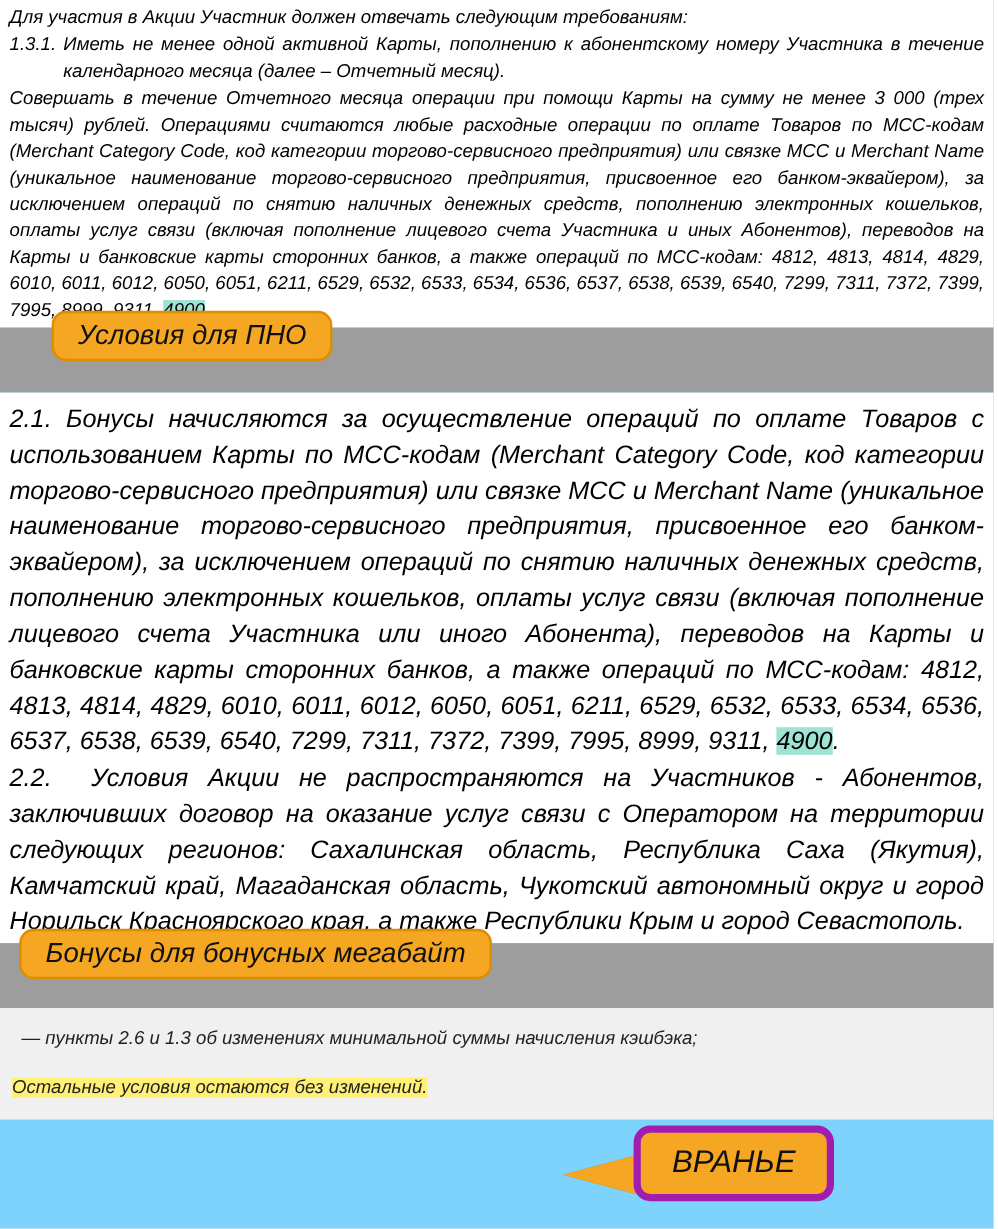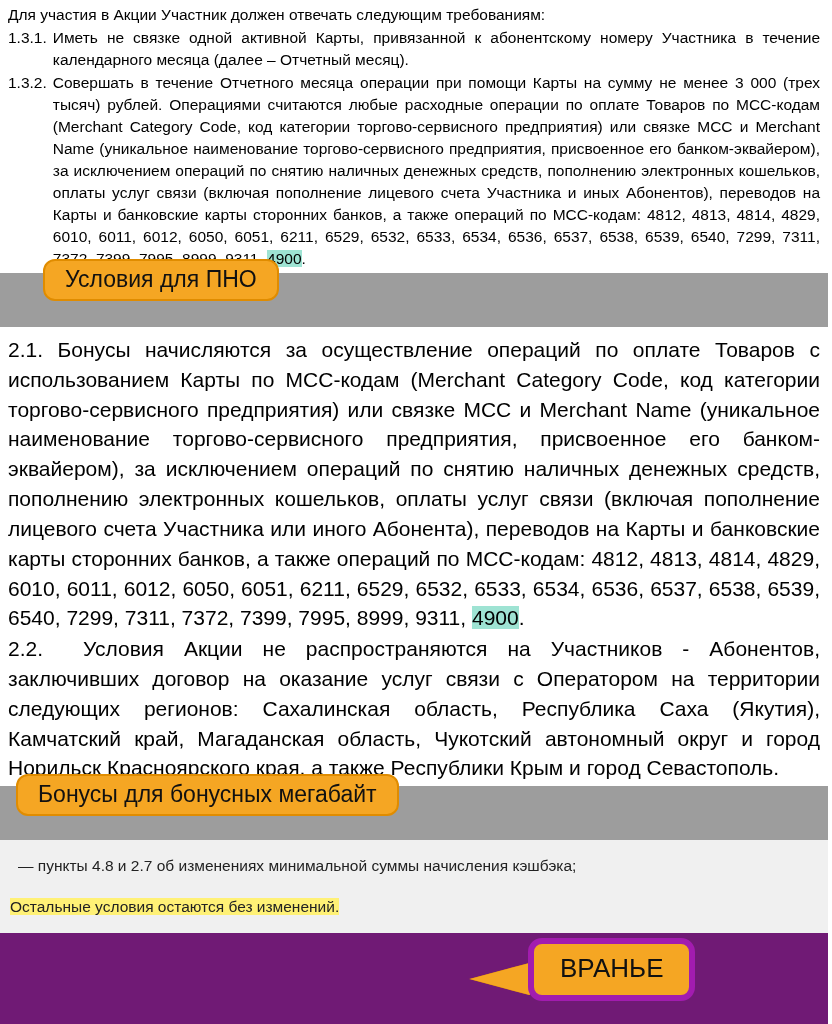--- a/index.html
+++ b/index.html
@@ -9,21 +9,22 @@
     width: 832px;
     height: 1024px;
     background: #ffffff;
     font-family: "Liberation Sans", sans-serif;
   }
   #page {
     position: relative;
     width: 828px;
     height: 1024px;
     overflow: hidden;
-    background: #701a75;
+    background: #7dd3fc;
+    font-style: italic;
   }
 
   
   .doc-block {
     background: #ffffff;
     padding: 4px 8px 2px 8px;
   }
   .doc-lead {
     font-size: 15.5px;
     color: #000;
@@ -124,44 +125,43 @@
 </head>
 <body>
 
 <div id="page">
 
   <div class="doc-block">
     <p class="doc-lead">Для участия в Акции Участник должен отвечать следующим требованиям:</p>
 
     <div class="clause">
       <span class="num">1.3.1.</span>
-      <span class="body">Иметь не связке одной активной Карты, привязанной к абонентскому номеру Участника в течение календарного месяца (далее – Отчетный месяц).</span>
+      <span class="body">Иметь не менее одной активной Карты, пополнению к абонентскому номеру Участника в течение календарного месяца (далее – Отчетный месяц).</span>
     </div>
 
     <div class="clause">
-      <span class="num">1.3.2.</span>
       <span class="body"><span>Совершать в течение Отчетного месяца операции при помощи Карты на сумму не менее 3 000 (трех тысяч) рублей. Операциями считаются любые расходные операции по оплате Товаров по МСС-кодам (Merchant Category Code, код категории торгово-сервисного предприятия) или связке МСС и Merchant Name (уникальное наименование  торгово-сервисного предприятия, присвоенное его банком-эквайером), за исключением операций по снятию наличных денежных средств, пополнению электронных кошельков, оплаты услуг связи (включая пополнение лицевого счета Участника и иных Абонентов), переводов на Карты и банковские карты сторонних банков, а также операций по МСС-кодам: 4812, 4813, 4814, 4829, 6010, 6011, 6012, 6050, 6051, 6211, 6529, 6532, 6533, 6534, 6536, 6537, 6538, 6539, 6540, 7299, 7311, 7372, 7399, 7995, 8999, 9311,</span> <span class="hl">4900</span><span>.</span></span>
     </div>
   </div>
 
   <div class="grey-band band-1">
     <div class="callout" style="left:16px; top:-14px;margin-left:27px;">Условия для ПНО</div>
   </div>
 
   <div class="doc-block" style="padding-top:8px;">
     <p class="para"><span class="num">2.1.</span> <span>Бонусы начисляются за осуществление операций по оплате        Товаров с использованием Карты по МСС-кодам (Merchant Category Code, код категории торгово-сервисного предприятия) или связке МСС и Merchant Name (уникальное наименование торгово-сервисного предприятия, присвоенное его банком-эквайером), за исключением операций по снятию наличных денежных средств, пополнению электронных кошельков, оплаты услуг связи (включая пополнение лицевого счета Участника или иного Абонента), переводов на Карты и банковские карты сторонних банков, а также операций по МСС-кодам: 4812, 4813, 4814, 4829, 6010, 6011, 6012, 6050, 6051, 6211, 6529, 6532, 6533, 6534, 6536, 6537, 6538, 6539, 6540, 7299, 7311, 7372, 7399, 7995, 8999, 9311,</span> <span class="hl">4900</span><span>.</span></p>
 
     <p class="para"><span class="num">2.2.</span>&nbsp; <span>Условия Акции не распространяются на Участников - Абонентов, заключивших договор на оказание услуг связи с Оператором на территории следующих регионов: Сахалинская область, Республика Саха (Якутия), Камчатский край, Магаданская область, Чукотский автономный округ и город Норильск Красноярского края, а также Республики Крым и город Севастополь.</span></p>
   </div>
 
   <div class="grey-band band-2">
     <div class="callout" style="left:16px; top:-12px;">Бонусы для бонусных мегабайт</div>
   </div>
 
   <div class="light-block">
-    <p class="dash">— пункты 4.8 и 2.7 об изменениях минимальной суммы начисления кэшбэка;</p>
+    <p class="dash">— пункты 2.6 и 1.3 об изменениях минимальной суммы начисления кэшбэка;</p>
     <p class="last"><span class="yellow-hl">Остальные условия остаются без изменений.</span></p>
   </div>
 
   <div class="bubble-tail" style="left:470px; top:963px;"></div>
   <div class="bubble" style="left:528px; top:938px;">ВРАНЬЕ</div>
 
 </div>
 
 </body></html>

